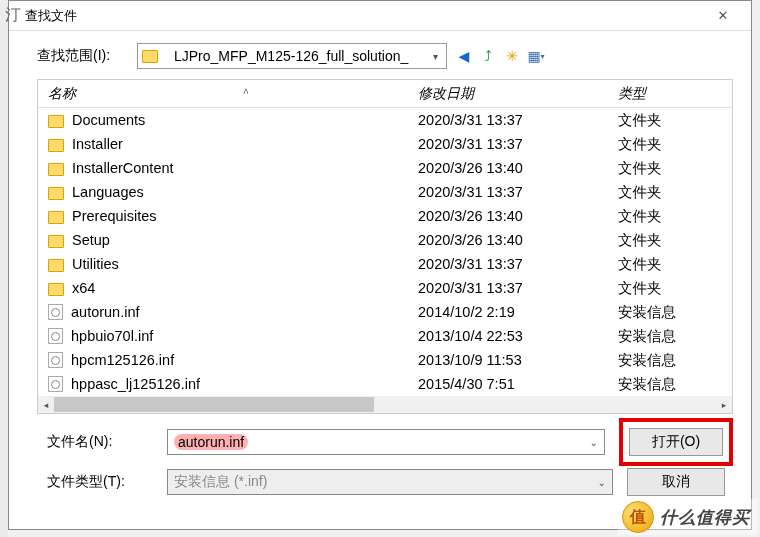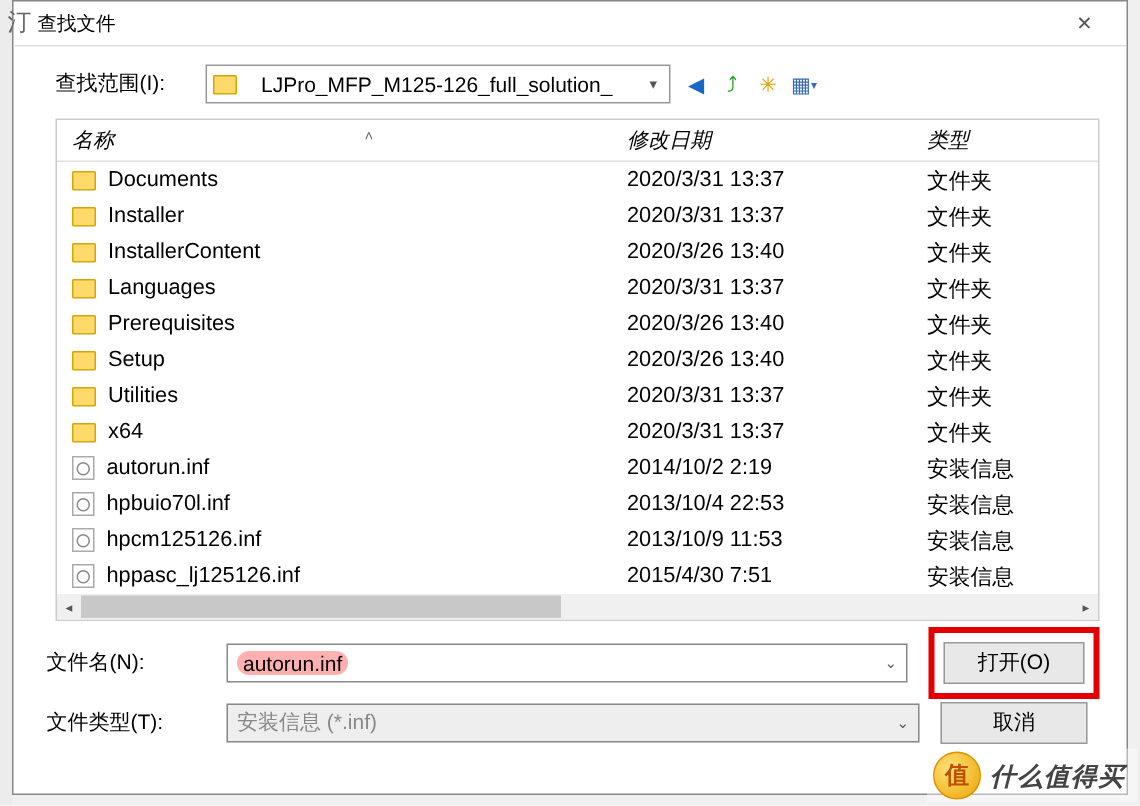--- a/index.html
+++ b/index.html
@@ -17,30 +17,30 @@
 .toolbar-icons { display: flex; gap: 6px; margin-left: 8px; }
 .ticon { width: 18px; height: 18px; display: flex; align-items: center; justify-content: center; font-size: 14px; }
 .file-list { position: relative; margin: 0 18px 0 28px; border: 1px solid #ccc; background: #fff; height: 335px; }
 .headers { display: flex; height: 28px; border-bottom: 1px solid #e0e0e0; background: #fff; font-size: 14px; align-items: center; position: relative; font-style: italic; }
 .col-name { width: 380px; padding-left: 10px; }
 .col-date { width: 200px; }
 .col-type { flex: 1; }
 .sort-caret { position: absolute; left: 205px; top: 6px; font-size: 10px; color: #666; }
 .rows { height: 290px; overflow: hidden; }
 .row { display: flex; height: 24px; align-items: center; font-size: 14.5px; }
-.row .col-name { display: flex; align-items: center; }
+.row .col-name { display: flex; align-items: flex-end; }
 .fi-folder { width: 16px; height: 13px; background: #ffd96a; border: 1px solid #d4a800; margin-right: 8px; border-radius: 1px; flex: 0 0 auto; }
 .fi-inf { width: 15px; height: 16px; background: #fff; border: 1px solid #aaa; margin-right: 8px; position: relative; flex: 0 0 auto; }
 .fi-inf::before { content: ""; position: absolute; left: 2px; top: 3px; width: 7px; height: 7px; border: 1px solid #888; border-radius: 50%; }
 .hscroll { position: absolute; bottom: 0; left: 0; right: 0; height: 17px; background: #f0f0f0; display: flex; align-items: center; }
 .hscroll .thumb { position: absolute; left: 16px; width: 320px; height: 15px; top: 1px; background: #c8c8c8; }
 .hscroll .ar { width: 16px; height: 17px; background: #f0f0f0; display: flex; align-items: center; justify-content: center; font-size: 9px; color: #555; position: absolute; }
 .hscroll .ar.left { left: 0; }
 .hscroll .ar.right { right: 0; }
-.bottom { padding: 8px 18px 0 22px; }
+.bottom { padding: 8px 18px 0 22px; margin-left: 16px; }
 .brow { display: flex; align-items: center; height: 40px; }
 .blabel { width: 120px; font-size: 14px; }
 .binput-wrap { flex: 1; height: 26px; border: 1px solid #888; background: #fff; display: flex; align-items: center; padding: 0 6px; font-size: 14px; position: relative; margin-right: 14px; }
 .binput-wrap.grey { background: #eee; color: #888; }
 .binput-value { flex: 1; }
 .binput-highlight { background: #ffb0b0; border-radius: 10px; padding: 0 4px; display: inline-block; }
 .binput-arrow { font-size: 10px; color: #555; }
 .bbtn { width: 98px; height: 28px; border: 1px solid #999; background: #e8e8e8; font-size: 14px; display: flex; align-items: center; justify-content: center; }
 .open-frame { border: 4px solid #e40000; padding: 6px 6px; margin: -10px 0 -10px 0; }
 .open-frame .bbtn { width: 94px; }

